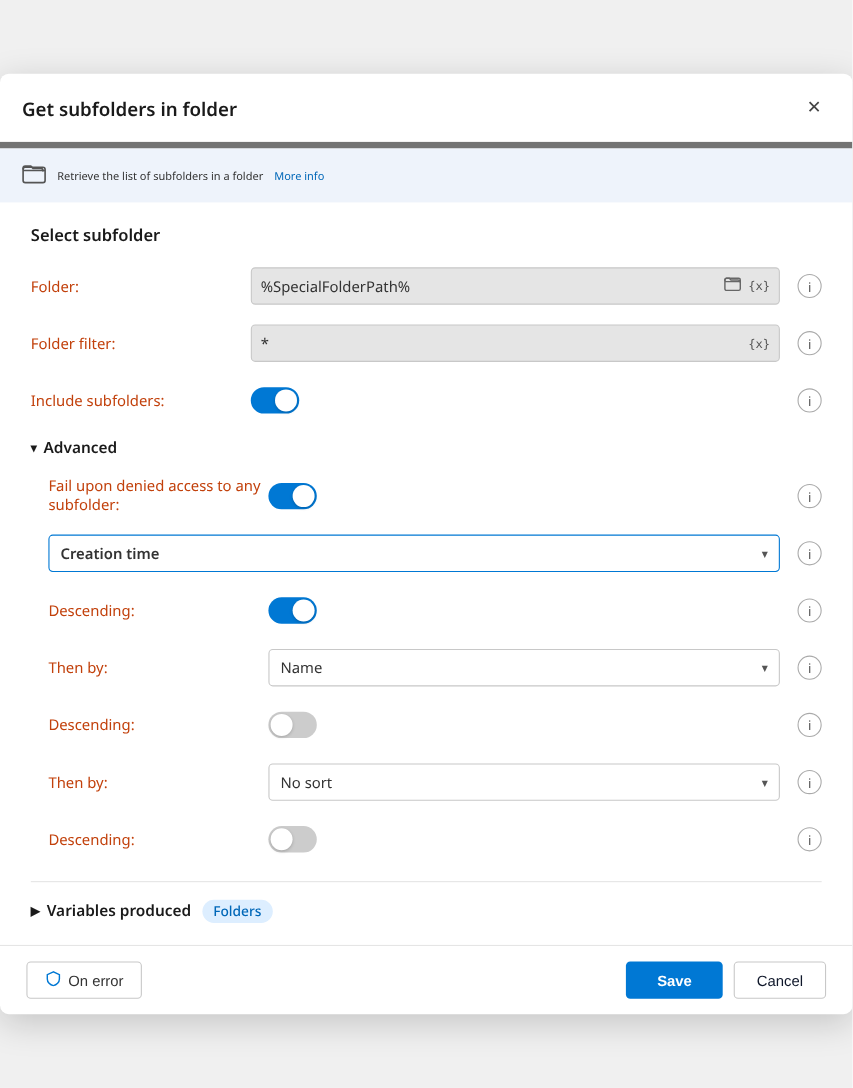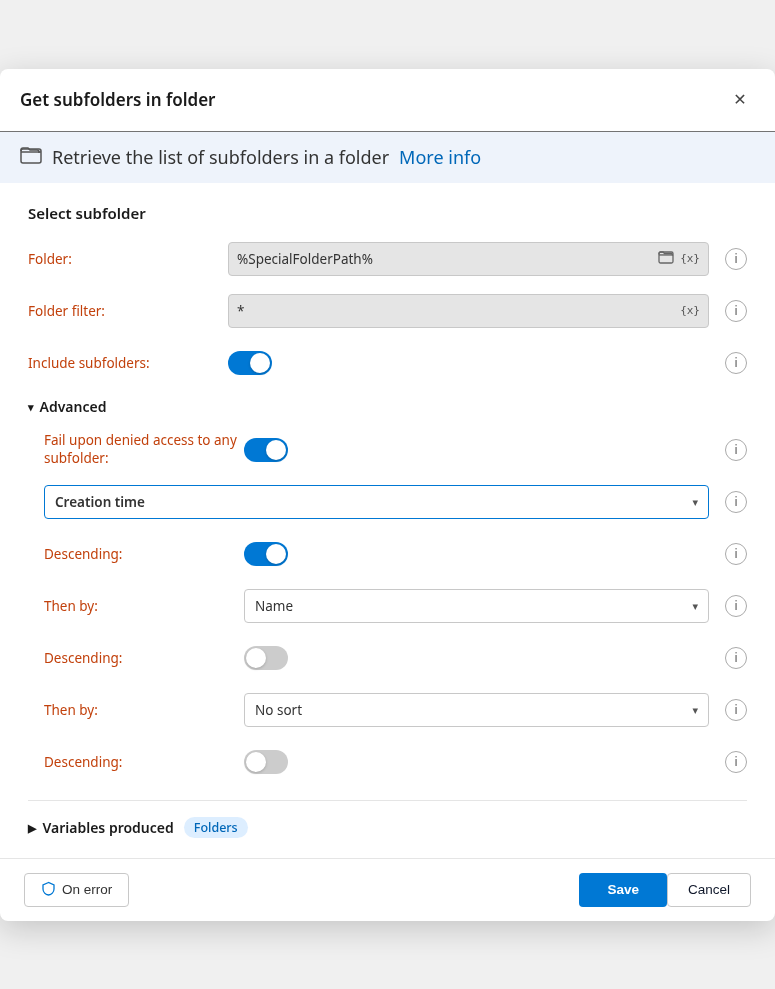--- a/index.html
+++ b/index.html
@@ -18,21 +18,21 @@
       box-shadow: 0 8px 32px rgba(0,0,0,0.18);
       overflow: hidden;
       display: flex;
       flex-direction: column;
     }
     .dialog-header {
       display: flex;
       align-items: center;
       justify-content: space-between;
       padding: 16px 20px;
-      border-bottom: 1px solid #737373;
+      border-bottom: 6px solid #737373;
     }
     .dialog-title {
       font-size: 17px;
       font-weight: 600;
       color: #1a1a1a;
     }
     .close-btn {
       width: 30px; height: 30px;
       border: none; background: none;
       cursor: pointer;
@@ -40,21 +40,21 @@
       display: flex; align-items: center; justify-content: center;
       font-size: 16px;
       color: #444;
     }
     .info-banner {
       background: #eef3fb;
       padding: 12px 20px;
       display: flex;
       align-items: center;
       gap: 10px;
-      font-size: 18px;
+      font-size: 10px;
       color: #333;
     }
     .info-banner a {
       color: #0067b8;
       text-decoration: none;
     }
     .dialog-body {
       padding: 20px 28px;
       flex: 1;
       overflow-y: auto;
@@ -225,21 +225,21 @@
       height: 34px;
       border: 1.5px solid #c8c8c8;
       border-radius: 4px;
       background: #fff;
       padding: 0 16px;
       font-size: 13.5px;
       cursor: pointer;
       display: flex; align-items: center; gap: 6px;
       color: #333;
     }
-    .footer-right { display: flex; }
+    .footer-right { display: flex; gap: 10px; }
     .save-btn {
       height: 34px;
       background: #0078d4;
       color: #fff;
       border: none;
       border-radius: 4px;
       padding: 0 28px;
       font-size: 13.5px;
       font-weight: 600;
       cursor: pointer;

